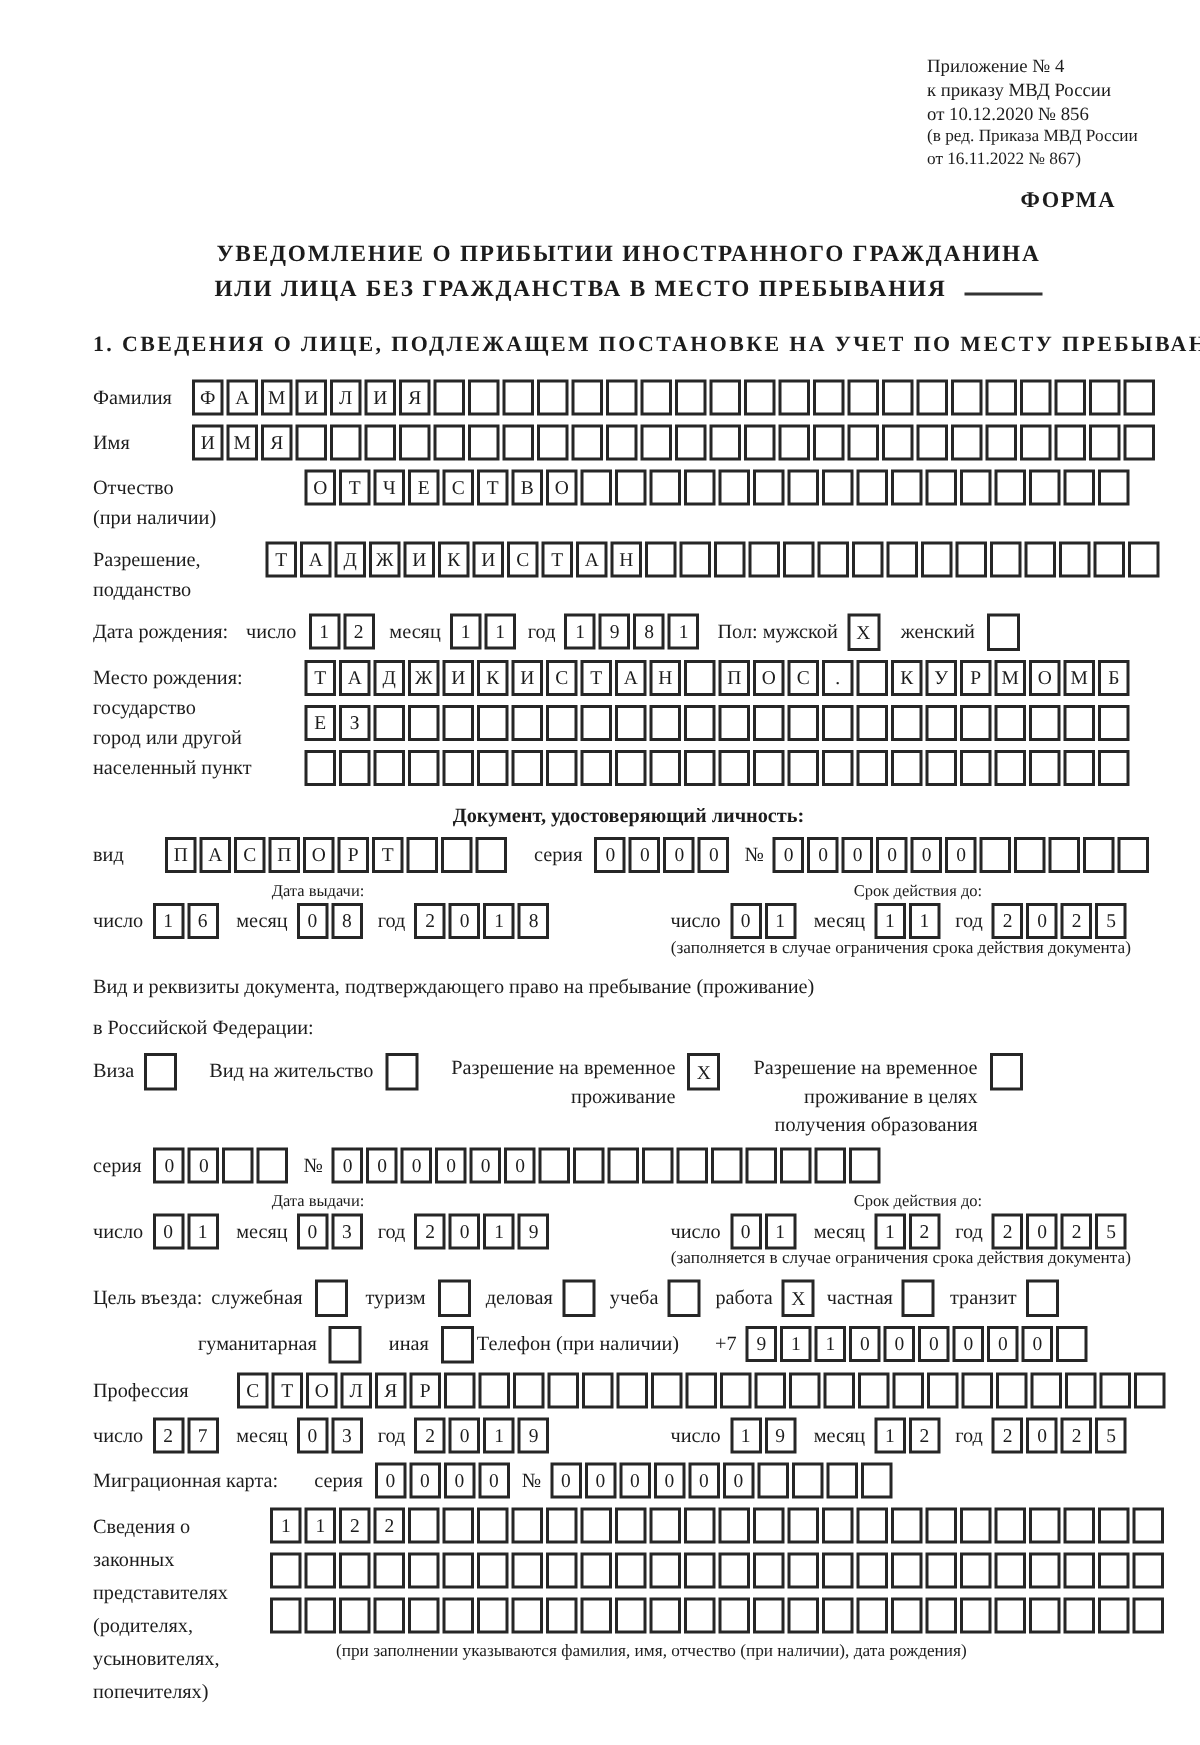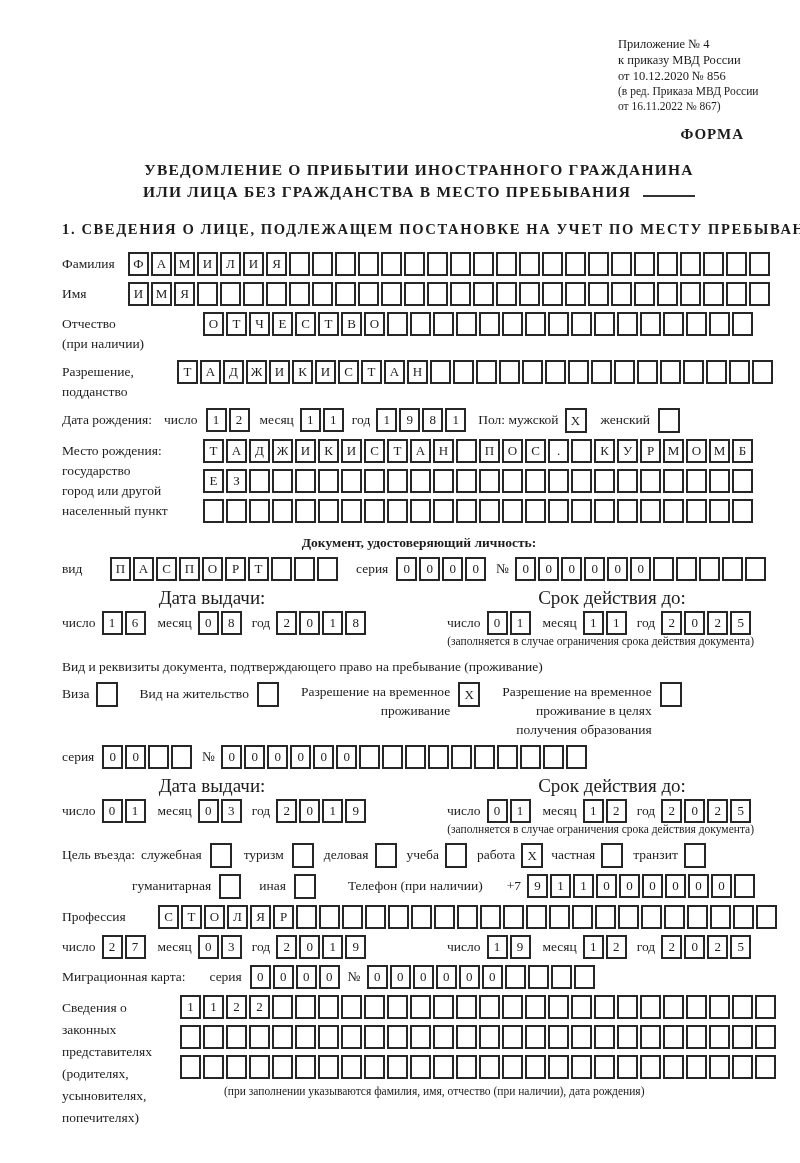--- a/index.html
+++ b/index.html
@@ -19,30 +19,30 @@
   .lbl{font-size:13.5px;line-height:20px;padding-top:2px;flex:none;}
   .lbl div{line-height:20px;}
   .w66{width:66px;}
   .w115{width:115px;}
   .w141{width:141px;}
   .w96{width:96px;}
   .cells{display:flex;flex:none;}
   .cell{flex:none;width:17px;height:20px;border:2px solid #262626;margin-right:2px;display:flex;align-items:center;justify-content:center;font-size:13px;background:#fff;}
   .cb .cell{width:18px;height:21px;}
   .ml6{margin-left:6px;} .ml8{margin-left:8px;} .ml10{margin-left:10px;} .ml12{margin-left:12px;}
-  .ml16{margin-left:16px;} .ml20{margin-left:20px;} .ml30{margin-left:30px;text-align:right;}
+  .ml16{margin-left:16px;} .ml20{margin-left:20px;} .ml30{text-align:right;}
   .mr6{margin-right:6px;} .mr8{margin-right:8px;}
   .stack .cells{margin-bottom:6px;}
   
   .doc-heading{text-align:center;font-weight:bold;font-size:13.5px;margin:2px 0 6px;}
   
   .datecols{display:flex;}
   .datecol-l{width:385px;flex:none;}
   .datecol-r{flex:1;}
-  .datecap{font-size:19px;text-align:center;margin-bottom:2px;}
+  .datecap{font-size:11px;text-align:center;margin-bottom:2px;}
   .datecap.capl{width:300px;}
   .datecap.capr{width:330px;}
   .dateline{display:flex;align-items:flex-start;}
   .validity-note{font-size:11.5px;text-align:right;padding-right:6px;margin:0 16px 8px;}
   .plain{font-size:13.5px;line-height:23px;}
   .multi{font-size:13.5px;text-align:right;line-height:19px;flex:none;}
   .cbrow{align-items:flex-start;}
   
   .reps{display:flex;align-items:flex-start;}
   .reps .lblcol{width:118px;flex:none;font-size:13.5px;line-height:22px;padding-top:2px;}
@@ -405,20 +405,21 @@
             <span class="cell">0</span>
             <span class="cell">2</span>
             <span class="cell">5</span>
           </span>
       </div>
     </div>
   </div>
   <div class="validity-note">(заполняется в случае ограничения срока действия документа)</div>
 
   <div class="plain" style="margin-bottom:4px;">Вид и реквизиты документа, подтверждающего право на пребывание (проживание)</div>
+  <div class="plain" style="margin-bottom:6px;">в Российской Федерации:</div>
 
   <div class="row cbrow">
     <span class="lbl mr6">Виза</span>
     <span class="cells cb">
         <span class="cell"></span>
       </span>
     <span class="lbl ml20 mr8">Вид на жительство</span>
     <span class="cells cb">
         <span class="cell"></span>
       </span>

